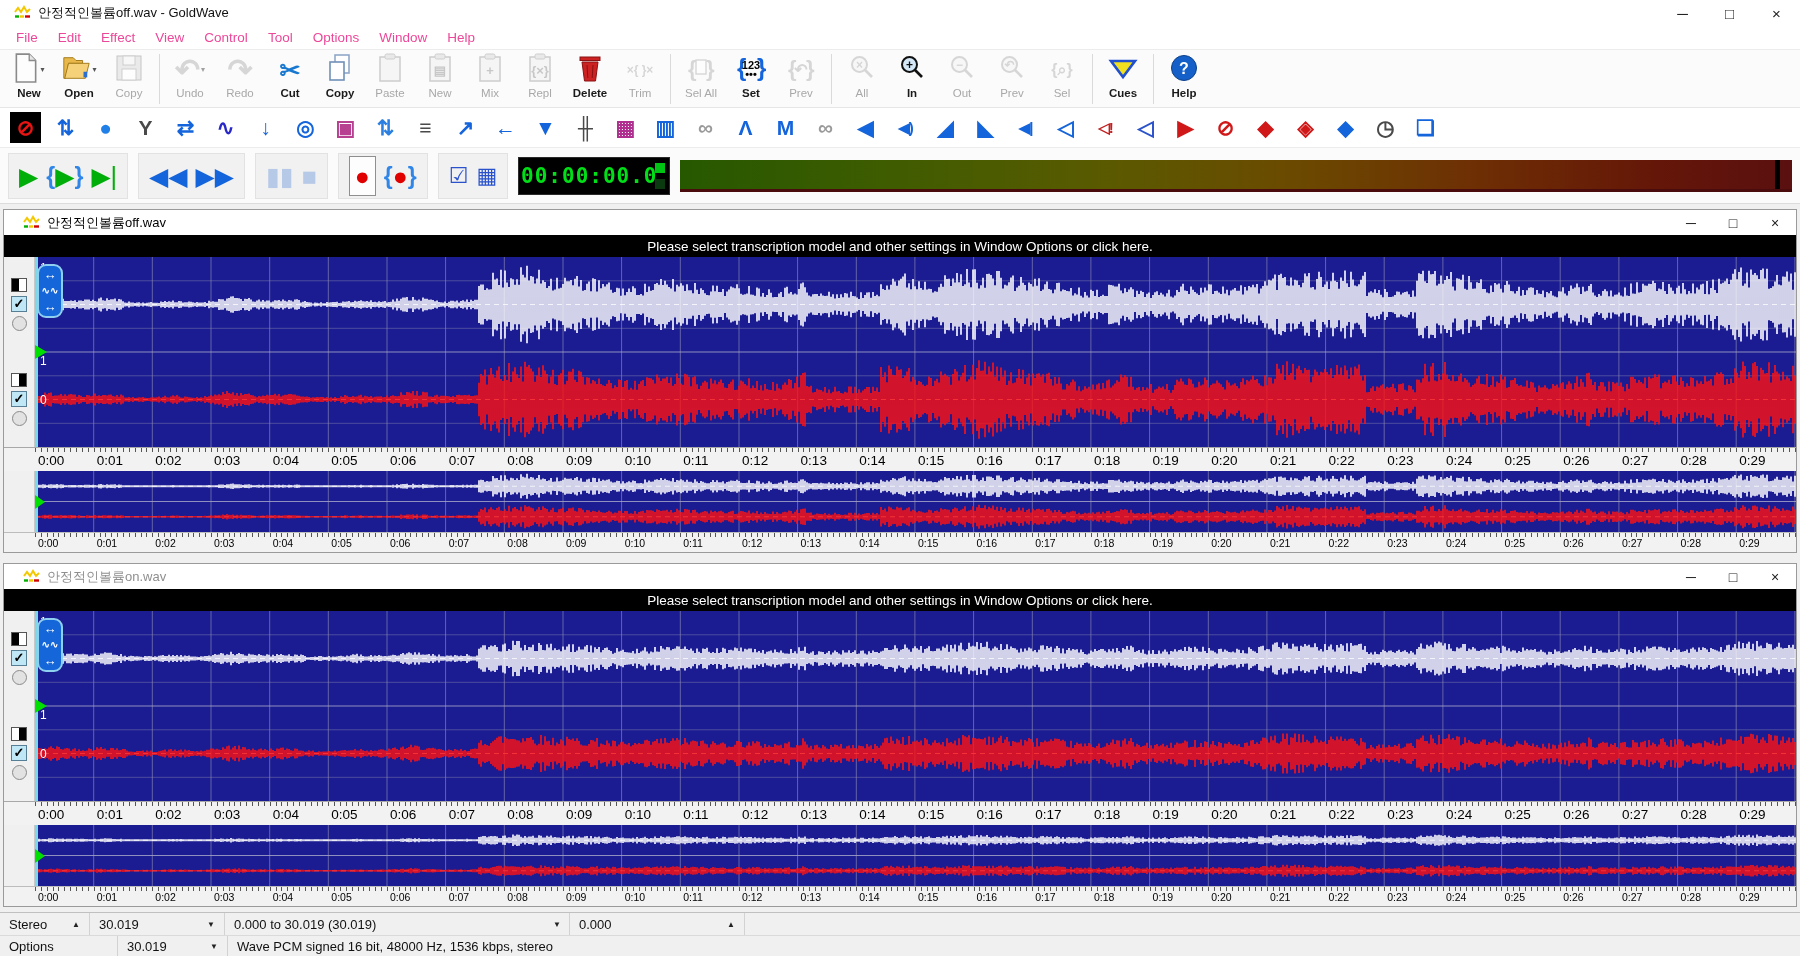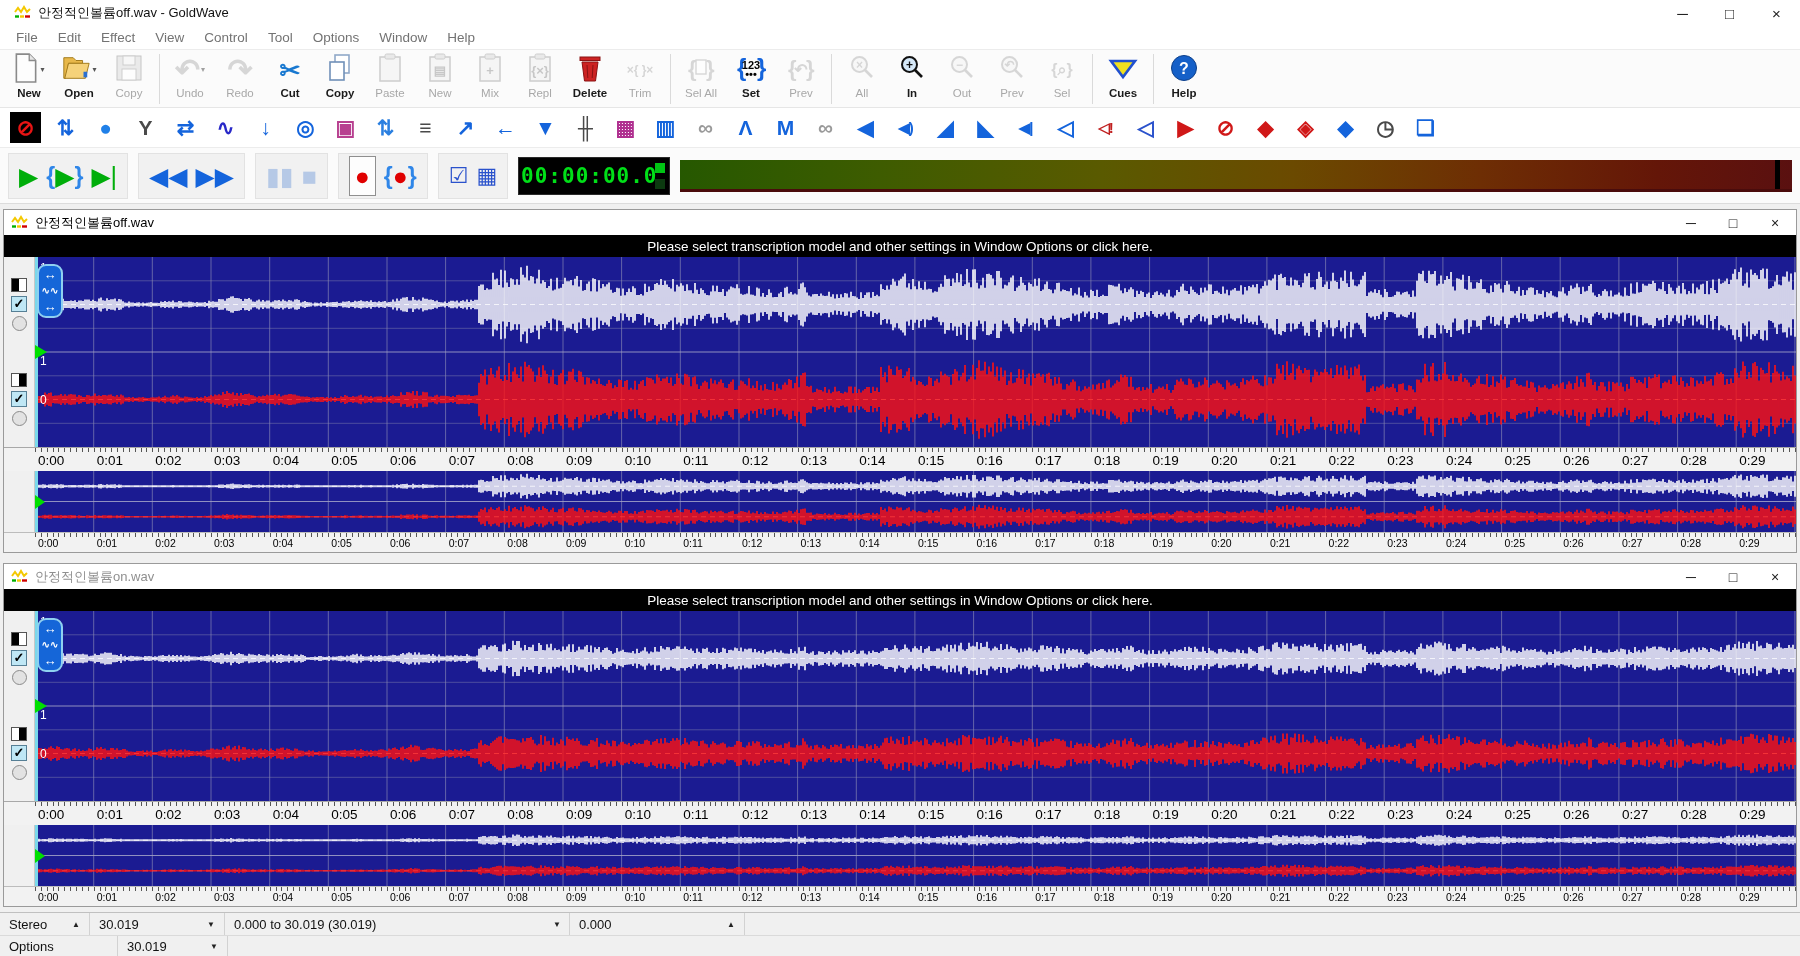--- a/index.html
+++ b/index.html
@@ -2,21 +2,21 @@
 <html><head>
 <meta charset="utf-8">
 <style>
   *{margin:0;padding:0;box-sizing:border-box}
   html,body{width:1800px;height:956px;overflow:hidden;background:#fff;
     font-family:"Liberation Sans",sans-serif;-webkit-font-smoothing:antialiased}
   #titlebar{height:26px;display:flex;align-items:center;background:#fff;padding-left:14px;gap:7px;font-size:13px;color:#111}
   .win-ctrls{margin-left:auto;display:flex}
   .win-ctrl{width:47px;height:26px;display:flex;align-items:center;justify-content:center;font-size:15px;color:#222;cursor:default}
   #menubar{height:24px;display:flex;align-items:center;background:#fff;border-bottom:1px solid #ececec;padding-left:6px}
-  .menu-item{padding:0 10px;font-size:13.5px;color:#737373}
+  .menu-item{padding:0 10px;font-size:13.5px;color:#ec4899}
   #toolbar-main{height:58px;display:flex;align-items:flex-start;background:#fbfbfb;padding:3px 4px 0;border-bottom:1px solid #e6e6e6}
   .tbtn{width:50px;display:flex;flex-direction:column;align-items:center}
   .tbtn .ic{height:33px;display:flex;align-items:center;justify-content:center}
   .tbtn .lbl{font-size:11.5px;color:#1a1a1a;font-weight:bold;margin-top:1px}
   .tbtn.dis .lbl{color:#a8a8a8;font-weight:normal}
   .tbtn.dis .ic{filter:grayscale(1) opacity(.55)}
   .dd{font-size:8px;color:#555;margin-left:1px;align-self:center}
   .tb-sep{width:1px;background:#dadada;height:50px;margin:1px 5px 0}
   #toolbar-effects{height:40px;display:flex;align-items:center;gap:9px;padding:0 10px;background:#fff;border-bottom:1px solid #ececec}
   .eff{width:31px;height:31px;display:flex;align-items:center;justify-content:center;font-weight:bold;font-size:21px;line-height:31px}
@@ -29,21 +29,21 @@
   #lcd{width:152px;height:38px;background:#000;border:1px solid #2a2a2a;display:flex;align-items:center;justify-content:center;position:relative;flex:none}
   #lcd .t{color:#00e018;font-family:"DejaVu Sans Mono",monospace;font-size:21px;font-weight:bold;letter-spacing:1px;padding-right:10px}
   #lcd .ind1{position:absolute;right:4px;top:5px;width:10px;height:10px;background:#00c414}
   #lcd .ind2{position:absolute;right:4px;bottom:5px;width:10px;height:10px;background:#0c3a10}
   #meter{flex:1;height:32px;position:relative;border-bottom:3px solid #4a0c0c;
     background:linear-gradient(90deg,#265800 0%,#3e5c00 18%,#5a5a00 38%,#6b4a00 55%,#6e2e04 72%,#641608 88%,#5a1010 100%)}
   #meter .mark{position:absolute;right:12px;top:0;width:5px;height:100%;background:#000}
   #mdi{height:708px;background:#f0f0f0;padding:5px 3px 0}
   .docwin{height:344px;background:#fff;border:1px solid #9a9a9a;display:flex;flex-direction:column}
   .docwin+.docwin{margin-top:10px}
-  .dw-title{height:25px;display:flex;align-items:center;gap:7px;padding-left:7px;font-size:13px;background:#fff;flex:none}
+  .dw-title{height:25px;display:flex;align-items:center;gap:7px;padding-left:19px;font-size:13px;background:#fff;flex:none}
   .docwin.inactive .dw-title .t{color:#8f8f8f}
   .dw-ctrls{margin-left:auto;display:flex}
   .dw-ctrl{width:42px;text-align:center;font-size:14px;color:#222}
   .dw-banner{height:22px;background:#000;color:#fff;display:flex;align-items:center;justify-content:center;font-size:13.5px;flex:none}
   .dw-main{height:190px;display:flex;position:relative;flex:none}
   .dw-ctrlcol{width:31px;background:#f0f0f0;display:flex;flex-direction:column;border-right:1px solid #c8c8c8;flex:none}
   .ch-grp{height:95px;display:flex;flex-direction:column;align-items:center;justify-content:center;gap:4px}
   .ch-ind{width:16px;height:14px;border:1px solid #555;background:linear-gradient(90deg,#000 50%,#fff 50%)}
   .ch-ind.right{background:linear-gradient(90deg,#fff 50%,#000 50%)}
   .ch-cb{width:16px;height:16px;background:#bfe7f5;border:1px solid #567f95;color:#000;font-size:13px;line-height:14px;text-align:center;font-weight:bold}
@@ -813,15 +813,18 @@
         </div>
       </div>
       <div class="sb-row">
         <div class="sb-cell" style="width: 118px;">
           <span>Options</span>
         </div>
         <div class="sb-cell" style="width: 110px;">
           <span>30.019</span>
           <span class="sb-arrow">▼</span>
         </div>
+        <div class="sb-cell" style="flex: 1 1 0%; border-right: none;">
+          <span>Wave PCM signed 16 bit, 48000 Hz, 1536 kbps, stereo</span>
+        </div>
       </div>
     </div>
 </div>
 
 </body></html>

